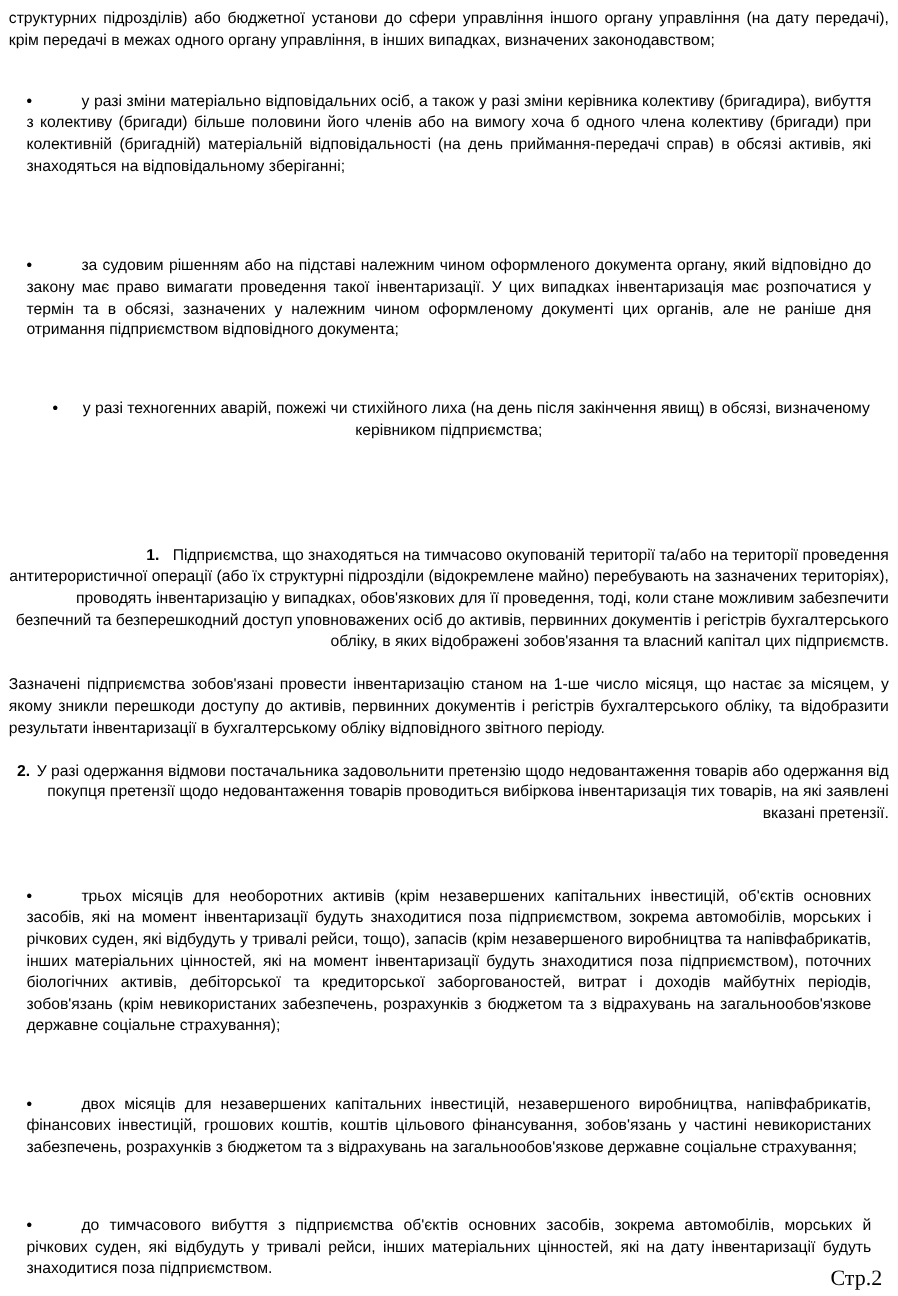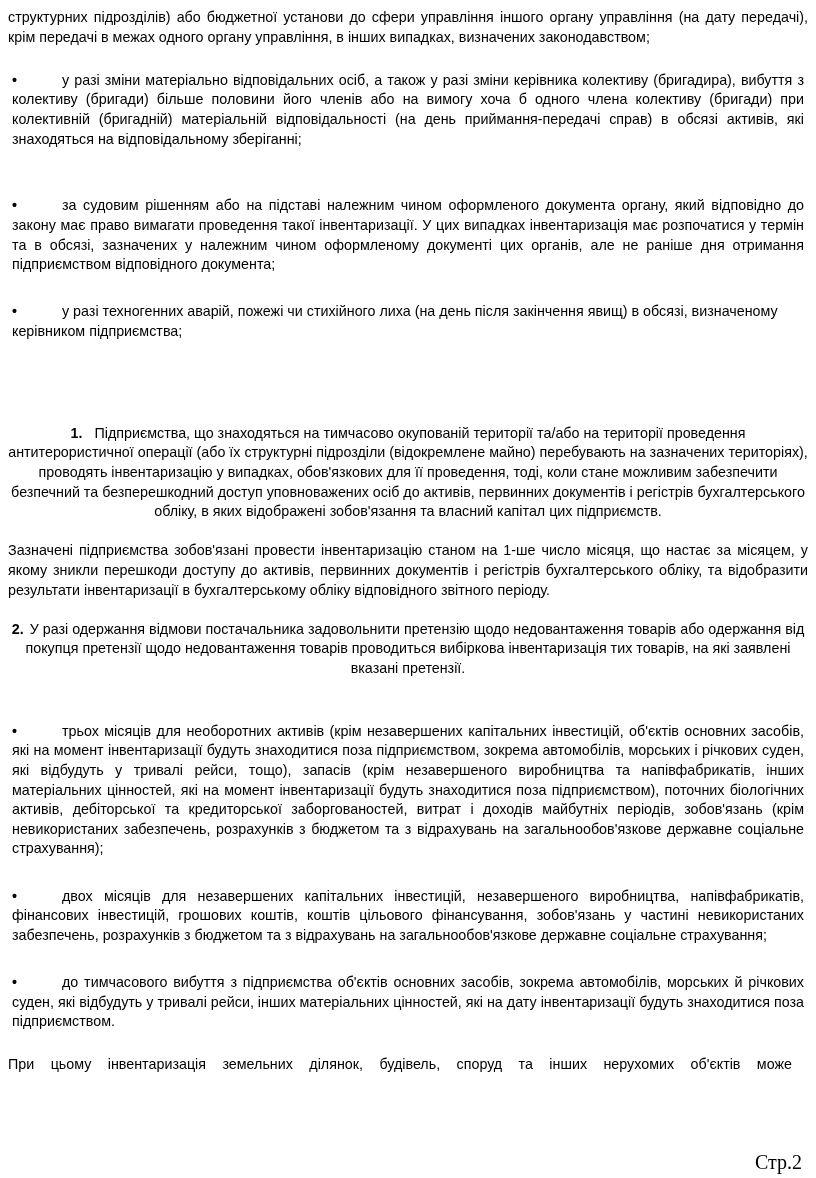--- a/index.html
+++ b/index.html
@@ -21,27 +21,27 @@
       position: absolute;
       left: 8px;
       top: 8px;
       width: 800px;
     }
     .para {
       margin: 0;
       text-align: justify;
     }
     .para.left {
-      text-align: center;
+      text-align: right;
     }
     .bullet-item {
-      margin: 4px;
+      margin: 16px;
       text-align: justify;
     }
-    .bullet-item.left { text-align: left; }
+    .bullet-item.left { text-align: center; }
     .bullet-glyph {
       display: inline-block;
       width: 50px;
       font-weight: bold;
     }
     .num {
       font-weight: bold;
       display: inline-block;
       margin-right: 6px;
     }

